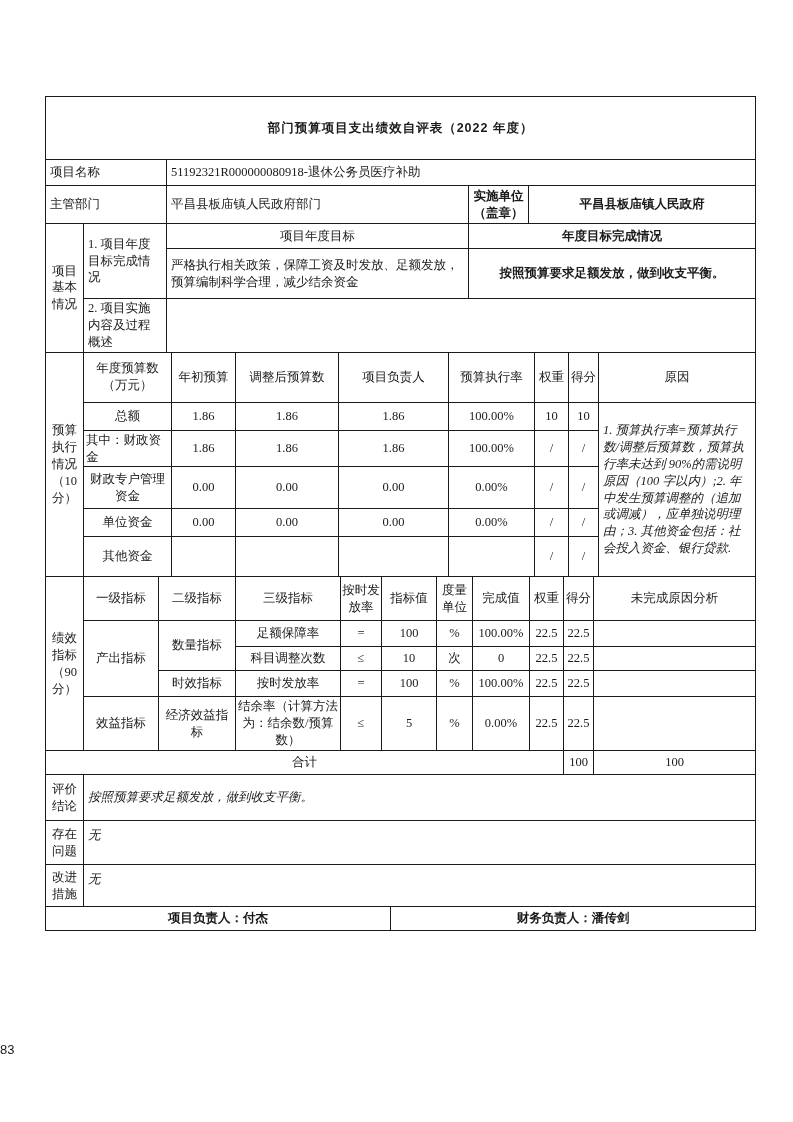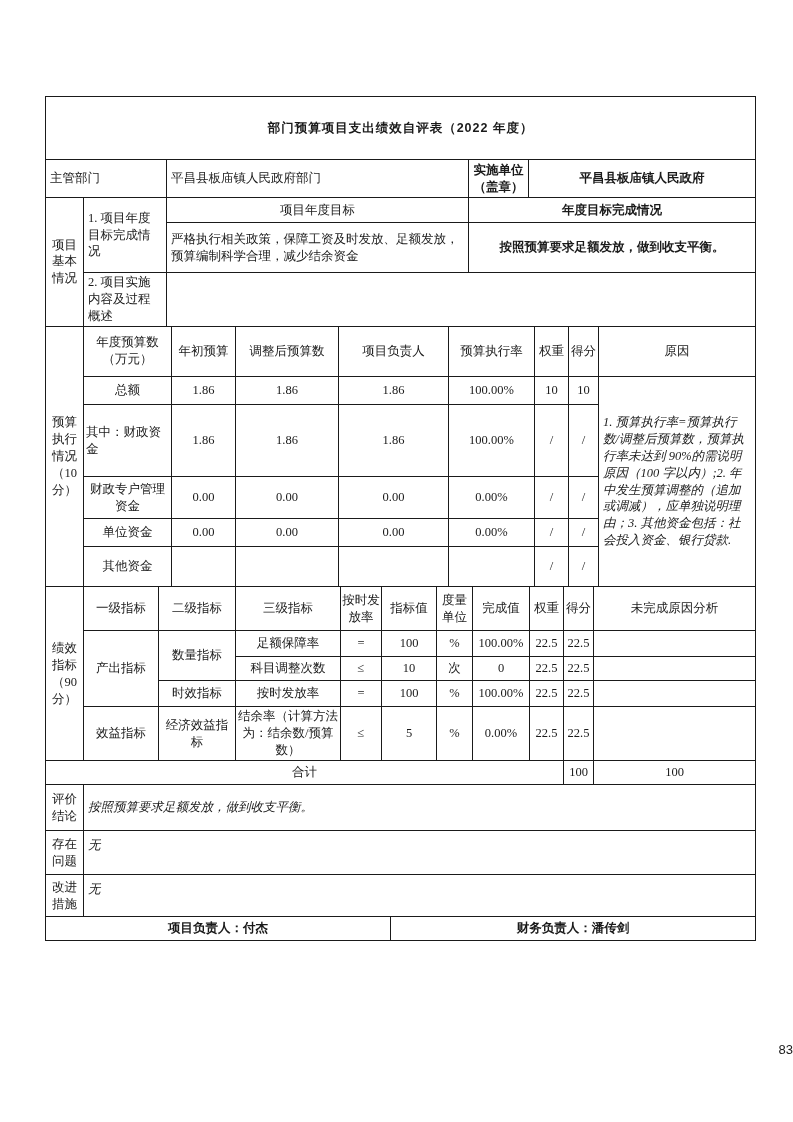--- a/index.html
+++ b/index.html
@@ -11,39 +11,43 @@
   .tbl td{border:1px solid #1a1a1a;font-size:12.5px;line-height:1.35;
           padding:1px 4px;vertical-align:middle;overflow:hidden;box-sizing:border-box;}
   .ctr{text-align:center;}
   .tl{text-align:left;}
   .hei{font-family:"Liberation Sans","DejaVu Sans",sans-serif;font-weight:bold;text-align:center;}
   .it{font-style:italic;}
   .vlabel{white-space:pre-line;text-align:center;line-height:1.75;}
   .title-cell{text-align:center;height:63px;font-size:20px;font-weight:bold;
               font-family:"Liberation Sans","DejaVu Sans",sans-serif;letter-spacing:1px;}
   .reason{font-style:italic;line-height:1.5;padding:2px 5px;vertical-align:top;padding-top:4px;}
-  .pagenum{position:absolute;left:0;width:793px;top:1042px;text-align:right;
+  .pagenum{position:absolute;left:0;width:793px;top:1042px;text-align:left;
            font-size:13px;font-family:"Liberation Sans","DejaVu Sans",sans-serif;}
 </style>
 </head>
 <body>
 
 <div class="sheet">
   <div class="doc">
 
     <table class="tbl">
       <colgroup>
           <col style="width:121px">
           <col style="width:302px">
           <col style="width:60px">
           <col style="width:227px">
         </colgroup>
       <tbody>
           <tr>
         <td class="title-cell" colspan="4">部门预算项目支出绩效自评表（2022 年度）</td>
+      </tr>
+      <tr style="height:26px">
+        <td class="tl">项目名称</td>
+        <td class="tl" colspan="3">51192321R000000080918-退休公务员医疗补助</td>
       </tr>
       <tr style="height:38px">
         <td class="tl">主管部门</td>
         <td class="tl">平昌县板庙镇人民政府部门</td>
         <td class="ctr hei vlabel" style="padding:1px 0">实施单位
 （盖章）</td>
         <td class="ctr hei">平昌县板庙镇人民政府</td>
       </tr>
     </tbody>
       </table>
@@ -107,21 +111,21 @@
         <td class="ctr">总额</td>
         <td class="ctr">1.86</td>
         <td class="ctr">1.86</td>
         <td class="ctr">1.86</td>
         <td class="ctr">100.00%</td>
         <td class="ctr">10</td>
         <td class="ctr">10</td>
         <td class="reason" rowspan="5">1. 预算执行率=预算执行数/调整后预算数，预算执行率未达到 90%的需说明原因（100 字以内）;2. 年中发生预算调整的（追加或调减），应单独说明理由；3. 其他资金包括：社会投入资金、银行贷款.</td>
       </tr>
       <tr style="height:28px">
-        <td class="tl" style="padding:19px 2px">其中：财政资金</td>
+        <td class="tl" style="padding:1px 2px">其中：财政资金</td>
         <td class="ctr">1.86</td>
         <td class="ctr">1.86</td>
         <td class="ctr">1.86</td>
         <td class="ctr">100.00%</td>
         <td class="ctr">/</td>
         <td class="ctr">/</td>
       </tr>
       <tr style="height:42px">
         <td class="ctr">财政专户管理资金</td>
         <td class="ctr">0.00</td>

